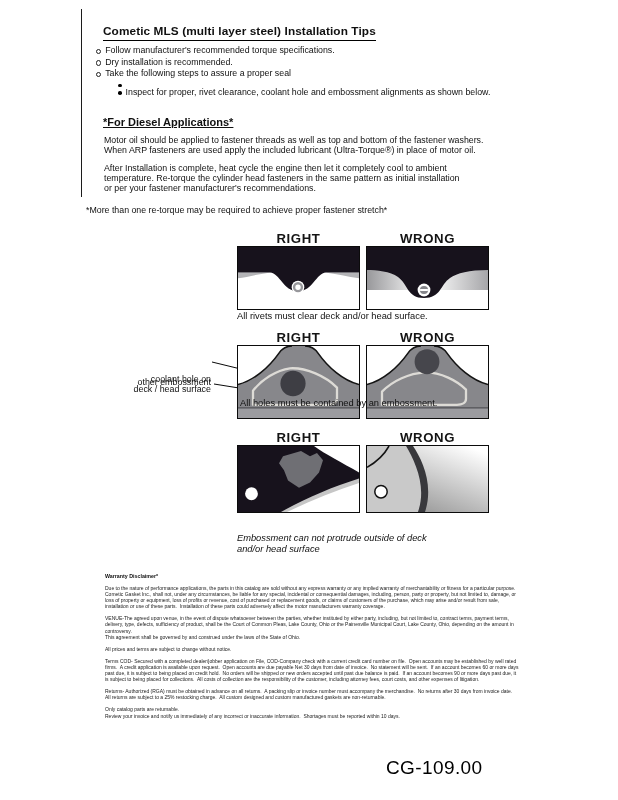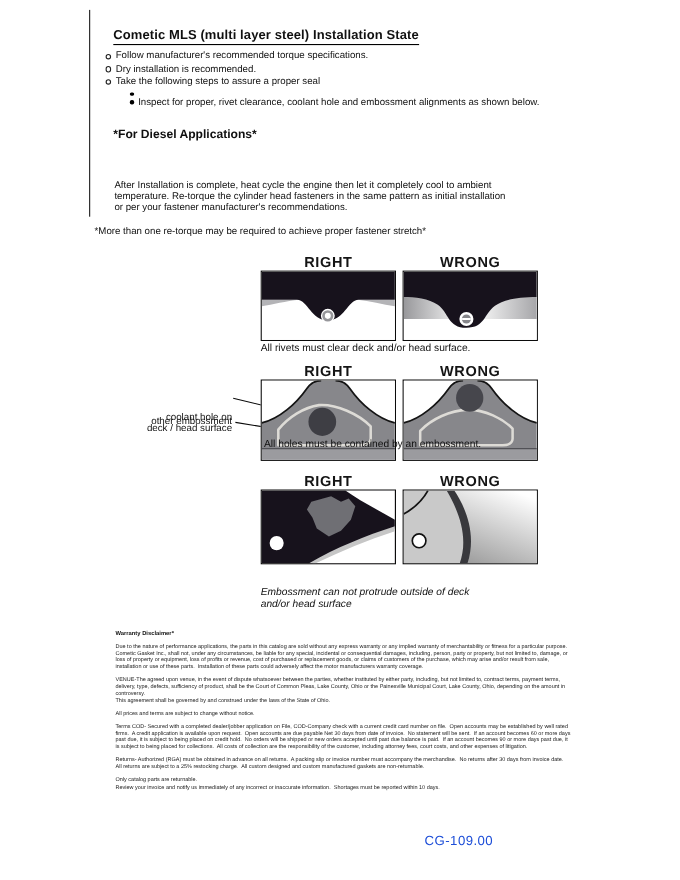--- a/index.html
+++ b/index.html
@@ -9,50 +9,50 @@
   .rule{left:81px;top:9px;width:1.3px;height:188px;background:#1c1c1c;}
   .title{left:103px;top:24px;font-size:11.8px;font-weight:bold;letter-spacing:.1px;
          border-bottom:1.3px solid #000;padding-bottom:1.5px;white-space:nowrap;}
   .tips{left:96px;top:45px;width:445px;}
   .tip-row{display:flex;align-items:flex-start;}
   .tip-row.lv2{margin-left:22px;}
   .tm{flex:0 0 auto;width:3.2px;height:3.2px;border-radius:50%;margin:3.9px 4px 0 0;}
   .tm.open{border:1px solid #222;}
   .tm.fill{width:3.6px;height:3.6px;background:#000;}
   .tip-text{font-size:8.8px;line-height:11.6px;white-space:pre-wrap;}
-  .diesel-h{left:103px;top:116px;font-size:11px;font-weight:bold;}
+  .diesel-h{left:103px;top:116px;font-size:11px;font-weight:bold;text-decoration:underline;}
   .bodyp{font-size:8.8px;line-height:10.2px;white-space:pre-wrap;width:460px;}
   .d-p1{left:104px;top:135px;}
   .d-p2{left:104px;top:163px;}
   .d-note{left:86px;top:205px;font-size:8.8px;white-space:pre-wrap;}
   .dlabel{width:123px;text-align:center;font-size:13.2px;font-weight:600;letter-spacing:.6px;color:#141414;}
   .r1l{top:231px;} .r2l{top:330px;} .r3l{top:430px;}
   .cL{left:237px;} .cR{left:366px;}
   .dbox{width:123px;border:1.6px solid #0b0b0b;box-sizing:border-box;background:#fff;}
   .h1{height:64px;} .h2{height:74px;} .h3{height:68px;}
   .b1{top:246px;} .b2{top:345px;} .b3{top:445px;}
   .dbox svg{display:block;width:100%;height:100%;}
   .caption{font-size:9.3px;line-height:11px;color:#111;white-space:pre-line;}
   .cap1{left:237px;top:311px;} .cap2{left:240px;top:398px;} .cap3{left:237px;top:533px;font-style:italic;}
   .annot{width:120px;text-align:right;font-size:8.9px;line-height:10.4px;white-space:pre-line;color:#111;}
   .an1{left:91px;top:344px;margin-top:30px;} .an2{left:91px;top:377px;}
   .leaders{left:110px;top:340px;width:190px;height:60px;}
   .legal{left:105px;top:573px;width:414px;}
   .legal h4{margin:0 0 6px 0;font-size:5.3px;font-weight:bold;}
   .legal p{margin:0 0 6px 0;font-size:5px;line-height:6.1px;white-space:pre-wrap;color:#1b1b1b;}
-  .pagenum{left:386px;top:757px;font-size:12px;letter-spacing:.4px;color:#1d4ed8;}
+  .pagenum{left:386px;top:757px;font-size:19px;letter-spacing:.4px;color:#000000;}
 </style>
 </head>
 <body>
 
 <div class="page">
 
   <div class="abs rule"></div>
 
-  <div class="abs title">Cometic MLS (multi layer steel) Installation State</div>
+  <div class="abs title">Cometic MLS (multi layer steel) Installation Tips</div>
 
   <div class="abs tips">
     <div class="tip-row">
       <span class="tm open"></span>
       <span class="tip-text">Follow manufacturer's recommended torque specifications.</span>
     </div>
     <div class="tip-row">
       <span class="tm open"></span>
       <span class="tip-text">Dry installation is recommended.</span>
     </div>
@@ -63,20 +63,22 @@
     <div class="tip-row lv2">
       <span class="tm fill"></span>
     </div>
     <div class="tip-row lv2">
       <span class="tm fill"></span>
       <span class="tip-text">Inspect for proper, rivet clearance, coolant hole and embossment alignments as shown below.</span>
     </div>
   </div>
 
   <div class="abs diesel-h">*For Diesel Applications*</div>
+  <div class="abs bodyp d-p1">Motor oil should be applied to fastener threads as well as top and bottom of the fastener washers.
+When ARP fasteners are used apply the included lubricant (Ultra-Torque®) in place of motor oil.</div>
   <div class="abs bodyp d-p2">After Installation is complete, heat cycle the engine then let it completely cool to ambient
 temperature. Re-torque the cylinder head fasteners in the same pattern as initial installation
 or per your fastener manufacturer's recommendations.</div>
   <div class="abs d-note">*More than one re-torque may be required to achieve proper fastener stretch*</div>
 
   <div class="abs dlabel r1l cL">RIGHT</div>
   <div class="abs dlabel r1l cR">WRONG</div>
 
   <div class="abs dbox h1 b1 cL">
     <svg viewBox="0 0 121 61" preserveAspectRatio="none">

